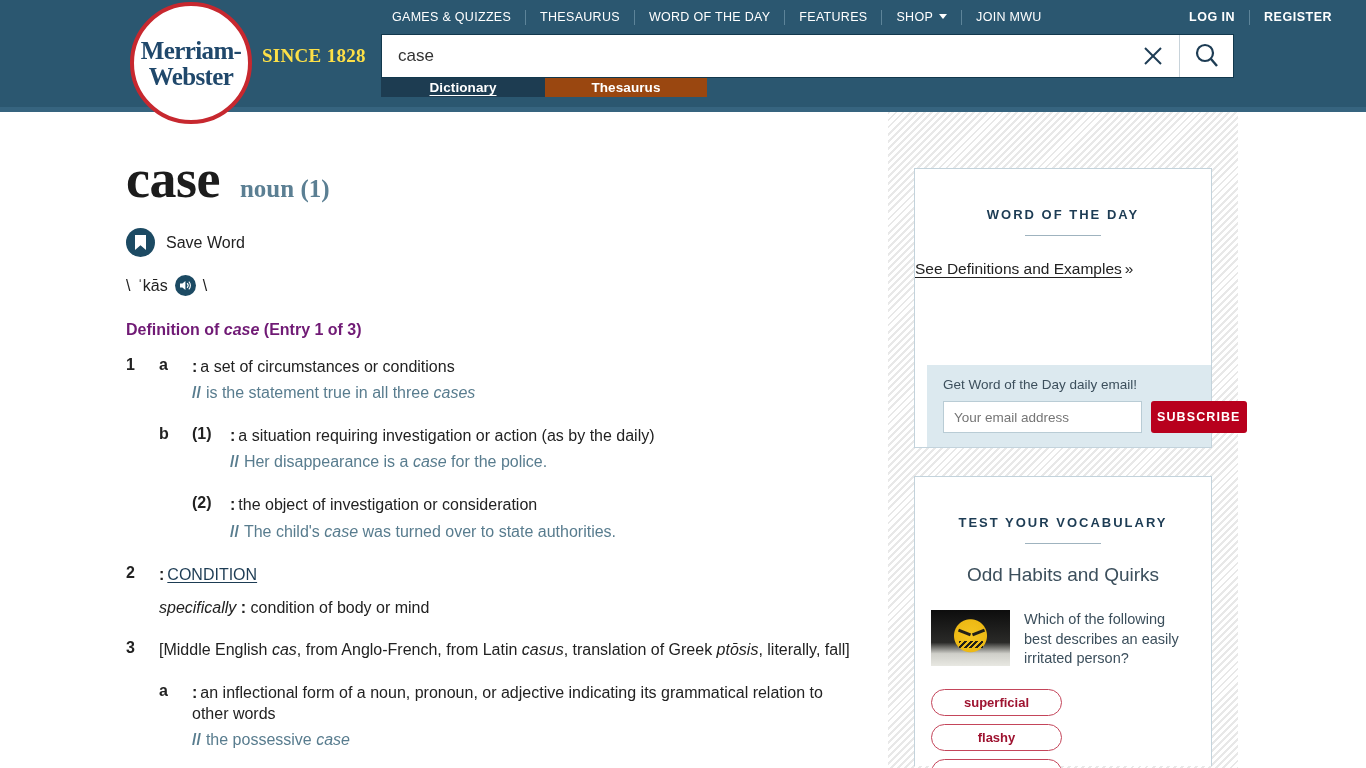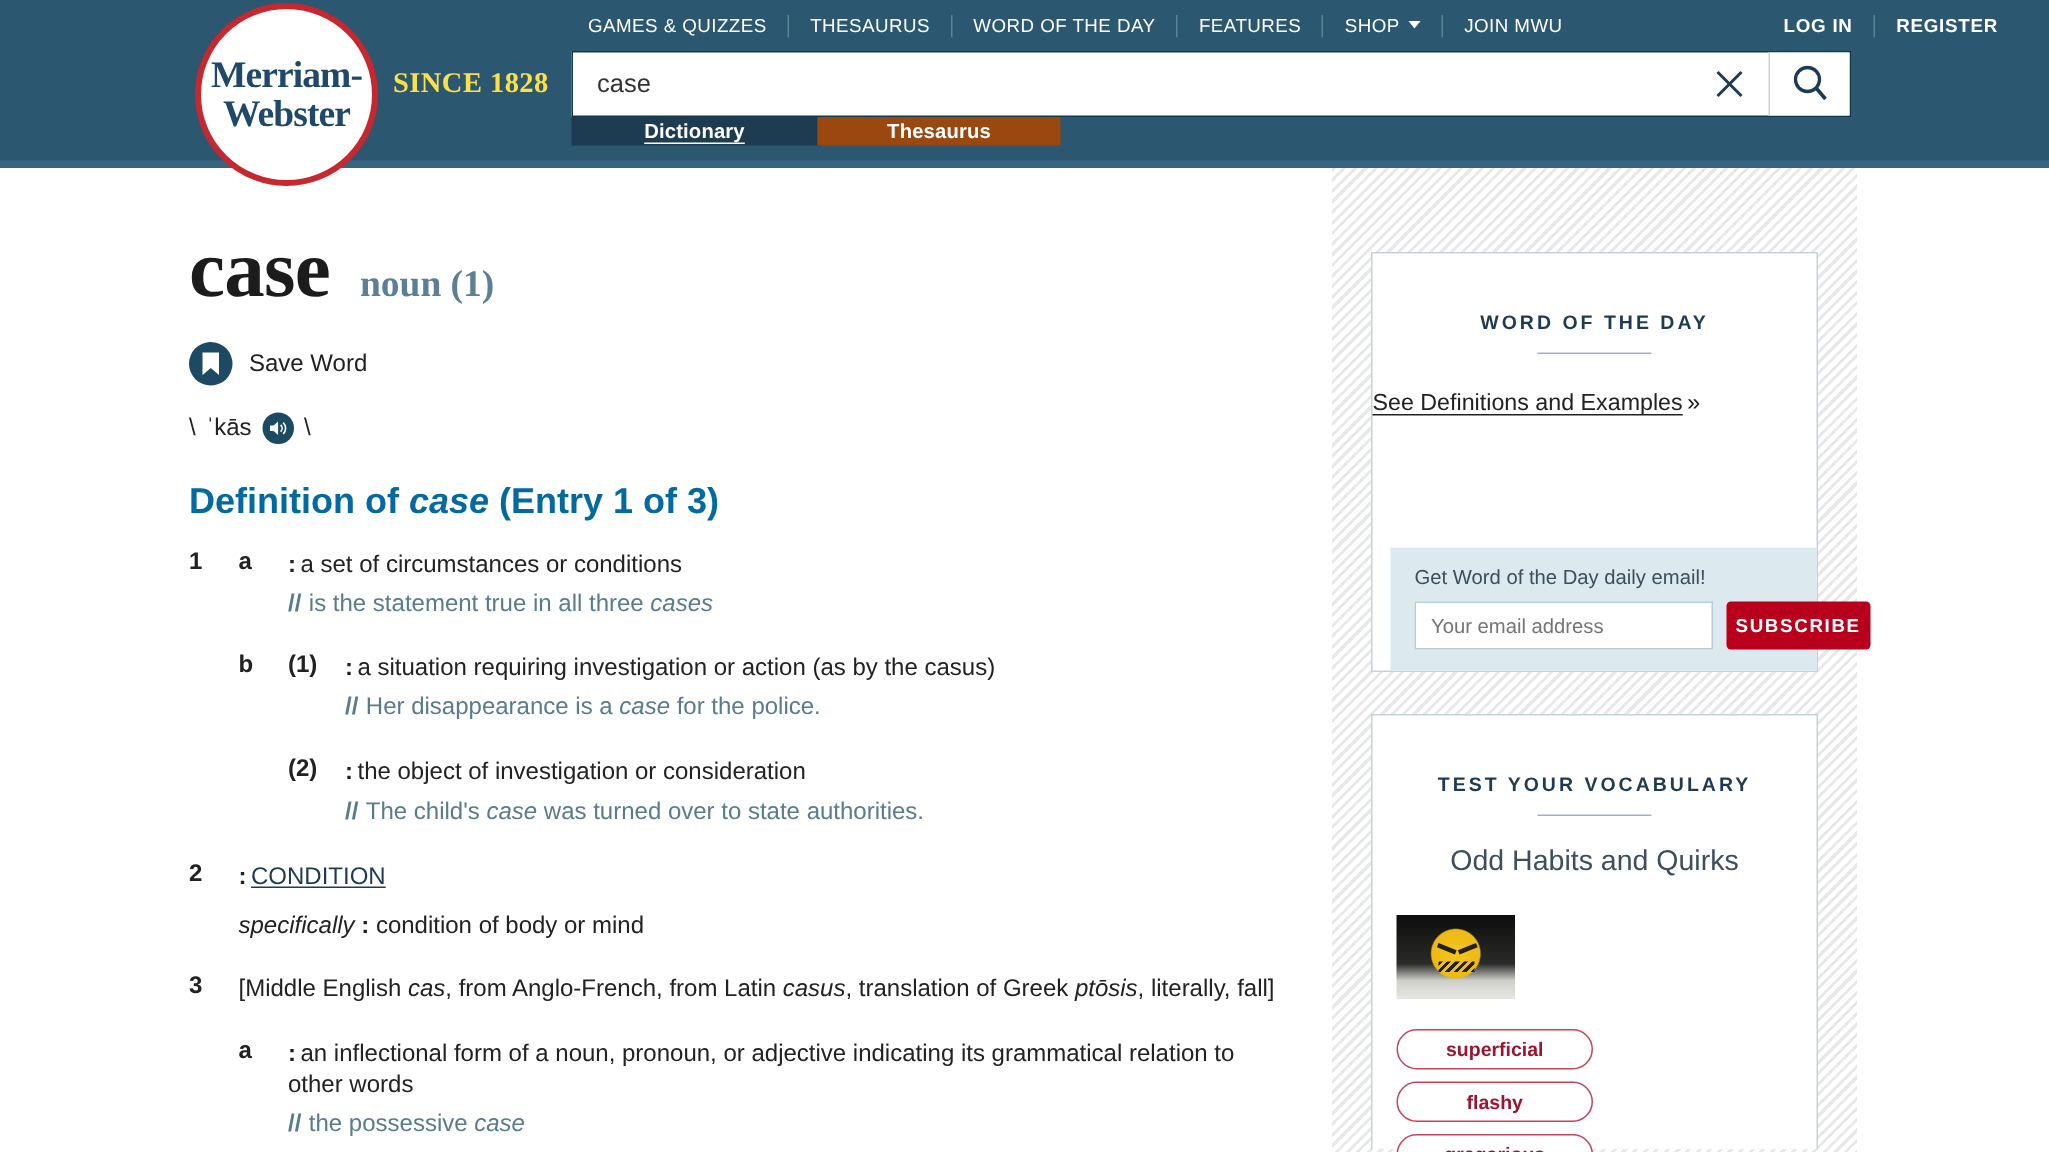--- a/index.html
+++ b/index.html
@@ -143,21 +143,21 @@
     display: flex; align-items: center; gap: 7px;
   }
   .spk {
     width: 21px; height: 21px; border-radius: 50%;
     background: #1c4a63; display: inline-flex;
     align-items: center; justify-content: center; cursor: pointer;
   }
 
   .def-heading {
     margin-top: 25px;
-    font-size: 24px; font-weight: 700; color: #0369a1;
+    font-size: 16px; font-weight: 700; color: #701a75;
   }
   .def-heading i { font-style: italic; }
 
   .senses { margin-top: 17px; }
   .sense-row { display: flex; margin-bottom: 2px; }
   .num {
     width: 33px; font-size: 16px; font-weight: 700; color: #222222;
     flex-shrink: 0;
   }
   .letter {
@@ -384,21 +384,21 @@
           <div class="dtext"><span class="colon">:</span><span>a set of circumstances or conditions</span></div>
           <div class="example"><span class="slashes">//</span><span>is the statement true in all three </span><i>cases</i><span></span></div>
         </div>
       </div>
 
       <div class="sense-row spaced">
         <div class="num"></div>
         <div class="letter">b</div>
         <div class="subnum">(1)</div>
         <div class="body-col">
-          <div class="dtext"><span class="colon">:</span><span>a situation requiring investigation or action (as by the casus)</span></div>
+          <div class="dtext"><span class="colon">:</span><span>a situation requiring investigation or action (as by the daily)</span></div>
           <div class="example"><span class="slashes">//</span><span>Her disappearance is a </span><i>case</i><span> for the police.</span></div>
         </div>
       </div>
 
       <div class="sense-row spaced">
         <div class="num"></div>
         <div class="letter"></div>
         <div class="subnum">(2)</div>
         <div class="body-col">
           <div class="dtext"><span class="colon">:</span><span>the object of investigation or consideration</span></div>
@@ -454,20 +454,21 @@
     <div class="card quiz">
       <div class="card-kicker">TEST YOUR VOCABULARY</div>
       <div class="card-rule"></div>
       <div class="quiz-title">Odd Habits and Quirks</div>
       <div class="quiz-body">
         <div class="quiz-img">
           <div class="face-brow-l"></div>
           <div class="face-brow-r"></div>
           <div class="face-mouth"></div>
         </div>
+        <div class="quiz-q">Which of the following best describes an easily irritated person?</div>
       </div>
       <div class="answers">
         <div class="ans">superficial</div>
         <div class="ans">flashy</div>
         <div class="ans">gregarious</div>
 
       </div>
     </div>
 
   </div>

